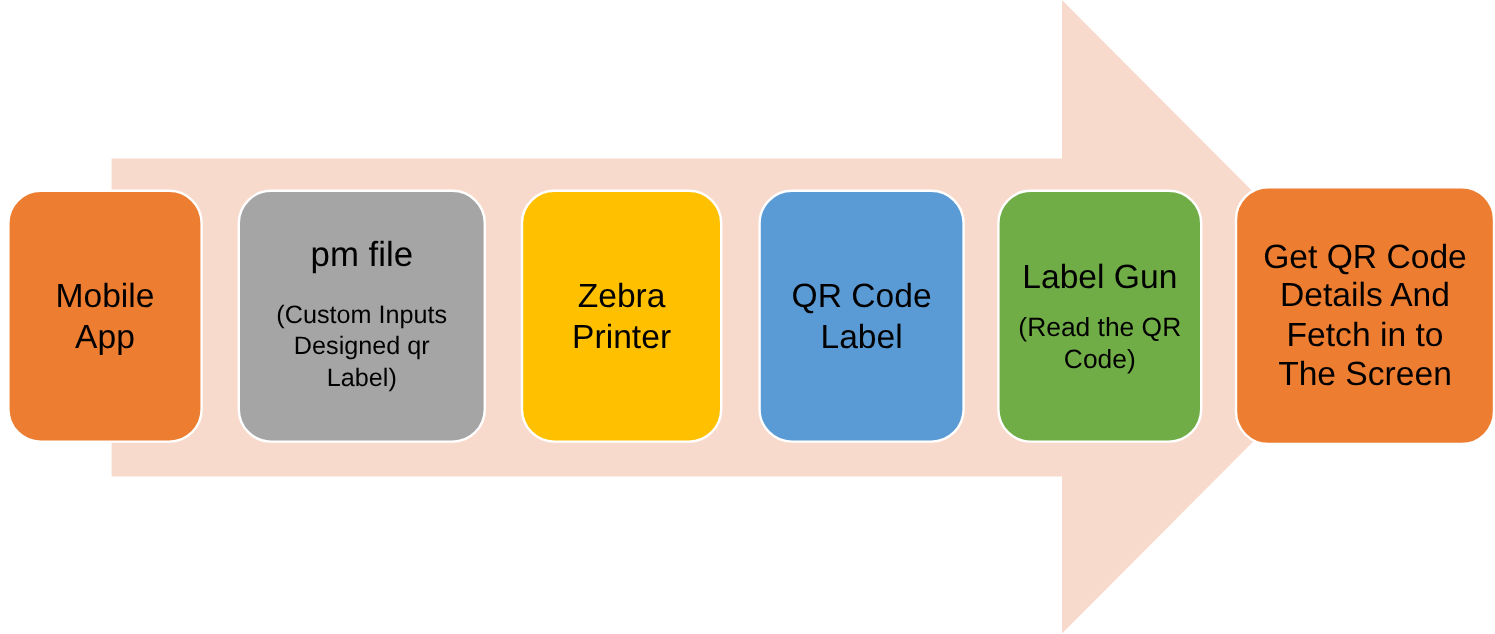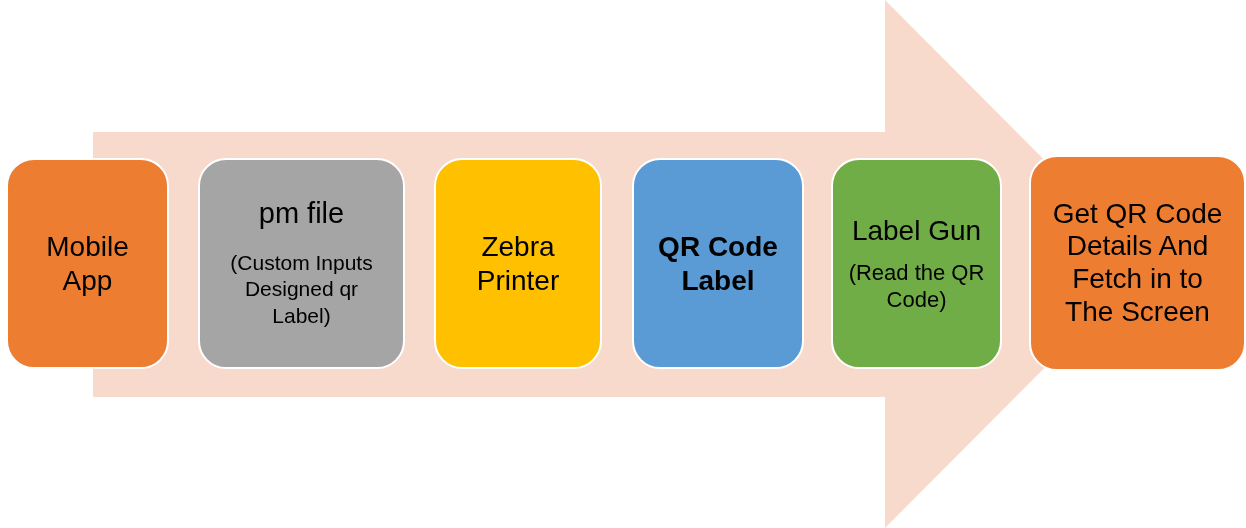--- a/index.html
+++ b/index.html
@@ -31,21 +31,21 @@
     flex-direction: column;
     align-items: center;
     justify-content: center;
     text-align: center;
     color: #000000;
     overflow: hidden;
   }
   .step-1 { left: 6px;    width: 163px; text-align: center; }
   .step-2 { left: 198px;  width: 207px; gap: 18px; }
   .step-3 { left: 434px;  width: 168px; }
-  .step-4 { left: 632px;  width: 172px; font-weight: bold; }
+  .step-4 { left: 632px;  width: 172px; }
   .step-5 { left: 831px;  width: 171px; }
   .step-6 { left: 1029px; top: 155px; width: 217px; height: 216px; }
 
   .step-title {
     font-size: 28px;
     line-height: 1.2;
     white-space: pre-line;
   }
   .step-2 .step-title { font-size: 29px; line-height: 1.1; }
   .step-6 .step-title { line-height: 1.17; }

